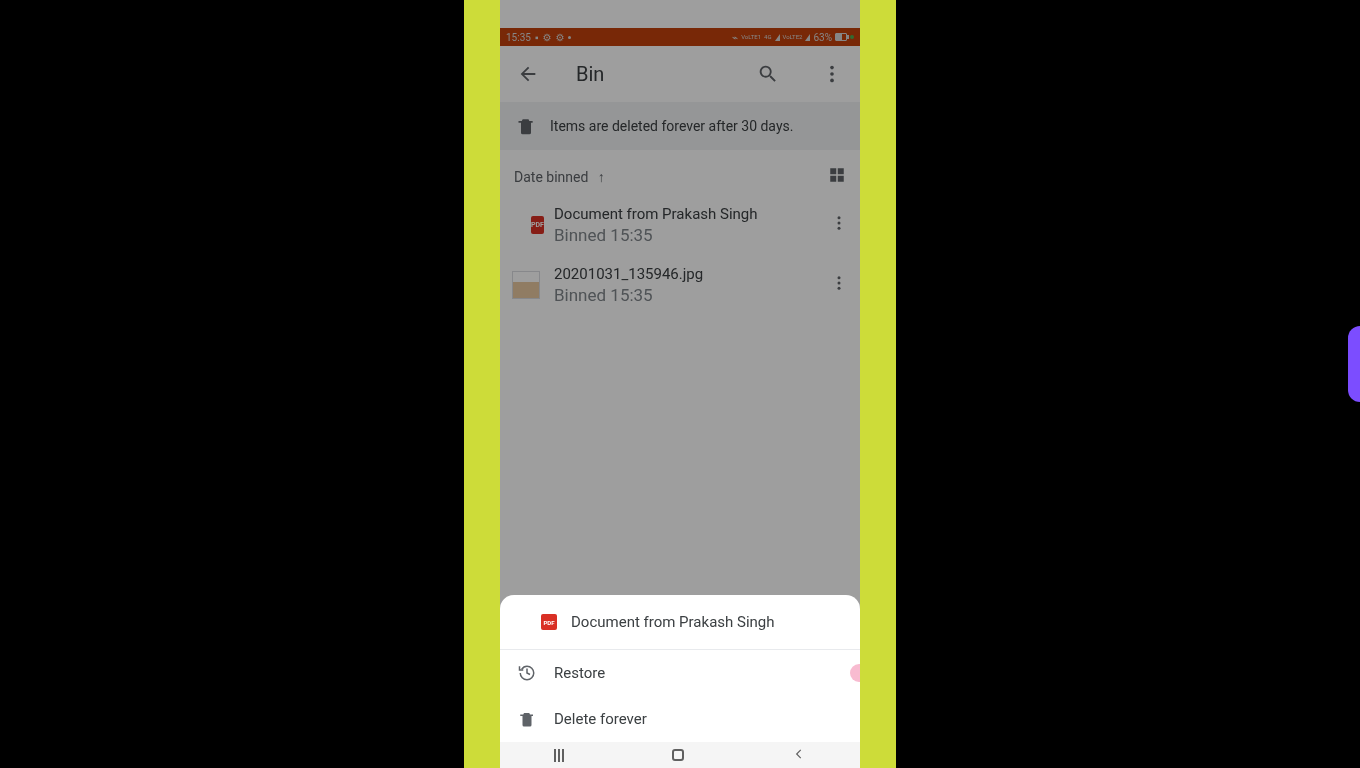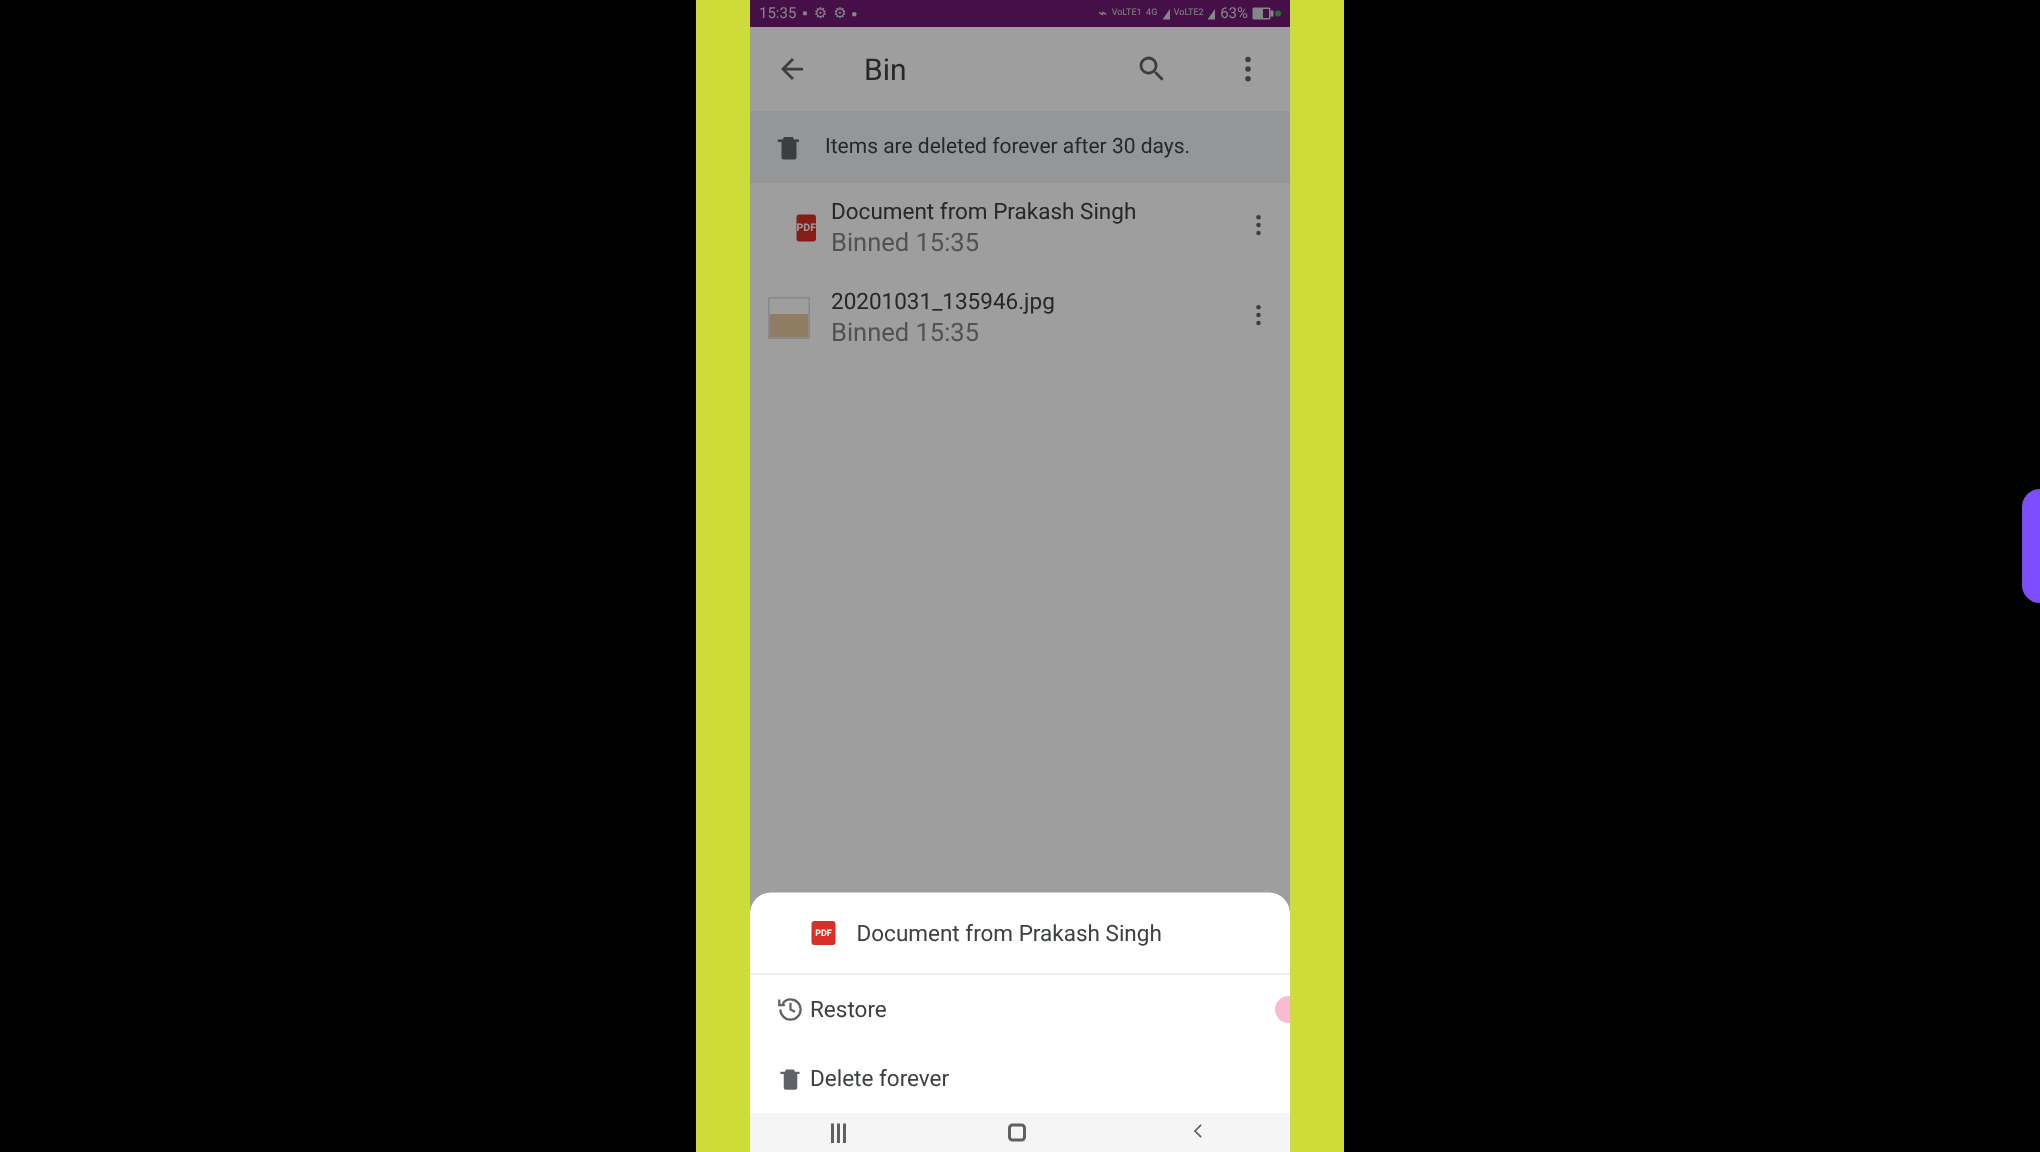--- a/index.html
+++ b/index.html
@@ -31,28 +31,29 @@
   .dim {
     position: absolute;
     left: 0; top: 0; right: 0; bottom: 0;
     background: rgba(0,0,0,0.38);
     pointer-events: none;
     z-index: 5;
   }
   
   .status {
     height: 18px;
-    background: #701a75;
+    background: #c2410c;
     color: #d9d9d9;
     font-size: 10px;
     display: flex;
     align-items: center;
     padding: 0 6px;
     position: relative;
     z-index: 1;
+    margin-top: 28px;
   }
   .status-left { display:flex; align-items:center; gap:4px; }
   .status-right { margin-left:auto; display:flex; align-items:center; gap:3px; }
   .dot { width:3px; height:3px; background:#d9d9d9; border-radius:50%; }
   .sig {
     width:0; height:0;
     border-left: 5px solid transparent;
     border-bottom: 7px solid #d9d9d9;
   }
   .batt {
@@ -147,21 +148,21 @@
     padding:18px 18px;
     gap:14px;
     border-bottom:1px solid #e8eaed;
   }
   .sheet-header .pdfbadge { width:16px; height:16px; font-size:6px; }
   .sheet-title { font-size:15px; color:#3c4043; }
   .sheet-item {
     display:flex;
     align-items:center;
     padding:14px 18px;
-    gap:4px;
+    gap:18px;
     color:#3c4043;
     font-size:15px;
     position:relative;
   }
   .sheet-item svg { width:18px; height:18px; fill:#5f6368; stroke:#5f6368; flex:none; }
   .pinkblob {
     position:absolute; right:0; top:50%; transform:translateY(-50%);
     width:10px; height:18px; background:#f8bbd0; border-radius:10px 0 0 10px;
   }
 
@@ -245,20 +246,34 @@
       </div>
     </div>
 
     <div class="banner">
       <svg viewBox="0 0 24 24">
           <path d="M6 7h12v13a2 2 0 01-2 2H8a2 2 0 01-2-2V7zm3-3h6l1 2h4v2H3V6h4l1-2zm0 6h2v8H9v-8zm4 0h2v8h-2v-8z"></path>
         </svg>
       <span>Items are deleted forever after 30 days.</span>
     </div>
 
+    <div class="sortrow">
+      <span>
+        <span>Date binned</span>
+        <span class="arrow">↑</span>
+      </span>
+      <span class="viewtoggle">
+        <svg viewBox="0 0 24 24">
+            <rect x="3" y="3" width="8" height="8"></rect>
+            <rect x="13" y="3" width="8" height="8"></rect>
+            <rect x="3" y="13" width="8" height="8"></rect>
+            <rect x="13" y="13" width="8" height="8"></rect>
+          </svg>
+      </span>
+    </div>
 
     <div class="filerow">
       <div class="thumb">
         <div class="pdfbadge">PDF</div>
       </div>
       <div class="fileinfo">
         <div class="fname">Document from Prakash Singh</div>
         <div class="fmeta">Binned 15:35</div>
       </div>
       <div class="rowmore">

